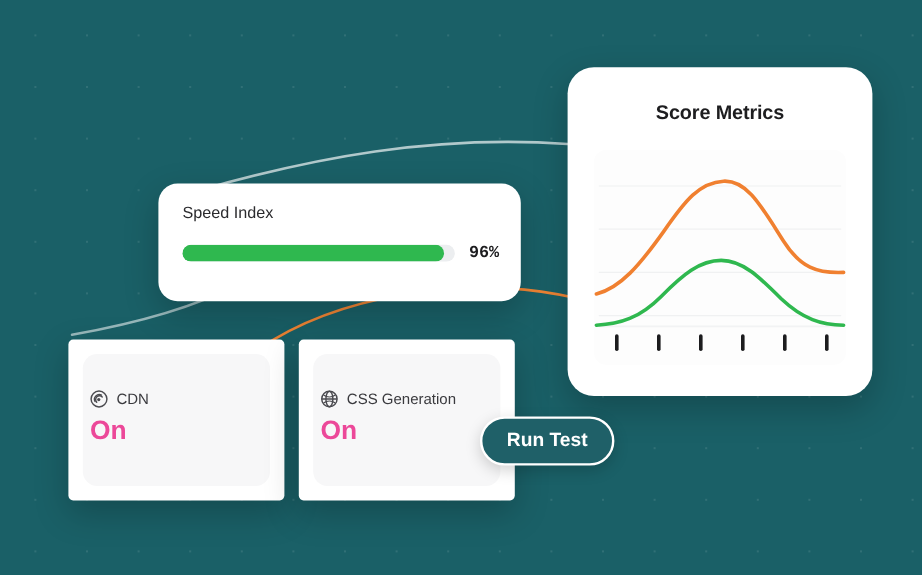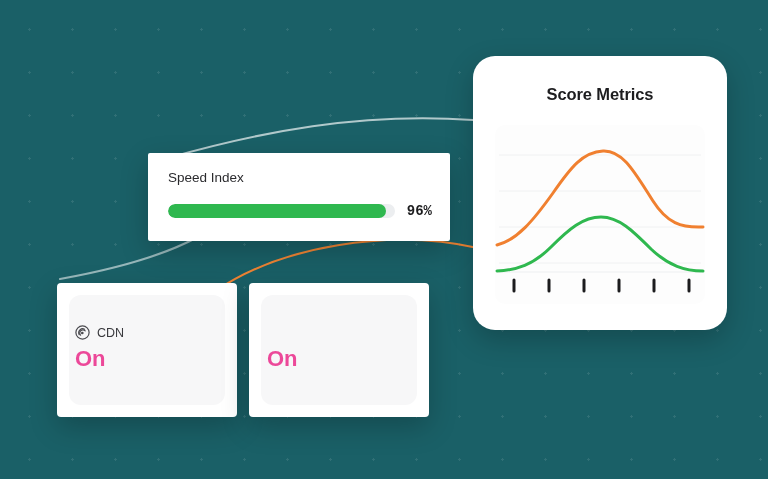--- a/index.html
+++ b/index.html
@@ -67,25 +67,25 @@
     width: 210px;
     height: 179px;
     background: #fdfdfd;
     border-radius: 10px;
     overflow: hidden;
   }
   #chart-svg { display: block; }
 
   
   #speed-card {
-    left: 148px;
+    left: 132px;
     top: 153px;
     width: 302px;
-    height: 88px;
-    border-radius: 2px;
+    height: 98px;
+    border-radius: 16px;
   }
   #speed-label {
     position: absolute;
     left: 20px;
     top: 17px;
     font-size: 13.5px;
     color: #2b2b2e;
     font-weight: normal;
   }
   #speed-row {
@@ -245,17 +245,30 @@
           <circle cx="7.3" cy="8" r="1.35" fill="#4b4b50"></circle>
         </svg>
       </span>
       <span class="toggle-head-label">CDN</span>
     </div>
     <div class="toggle-state">On</div>
   </div>
 
   <div class="card toggle-card" id="css-card">
     <div class="toggle-inner"></div>
+    <div class="toggle-head">
+      <span>
+        <svg class="ticon" width="15" height="15" viewBox="0 0 15 15">
+          <circle cx="7.5" cy="7.5" r="6.4" fill="none" stroke="#4b4b50" stroke-width="1.2"></circle>
+          <ellipse cx="7.5" cy="7.5" rx="2.9" ry="6.4" fill="none" stroke="#4b4b50" stroke-width="1.2"></ellipse>
+          <line x1="1.1" y1="7.5" x2="13.9" y2="7.5" stroke="#4b4b50" stroke-width="1.2"></line>
+          <path d="M 2.6 4.1 A 8 8 0 0 0 12.4 4.1" fill="none" stroke="#4b4b50" stroke-width="1.1"></path>
+          <path d="M 2.6 10.9 A 8 8 0 0 1 12.4 10.9" fill="none" stroke="#4b4b50" stroke-width="1.1"></path>
+        </svg>
+      </span>
+      <span class="toggle-head-label">CSS Generation</span>
+    </div>
     <div class="toggle-state">On</div>
   </div>
 
+  <div id="run-test">Run Test</div>
 
 </div>
 
 </body></html>

